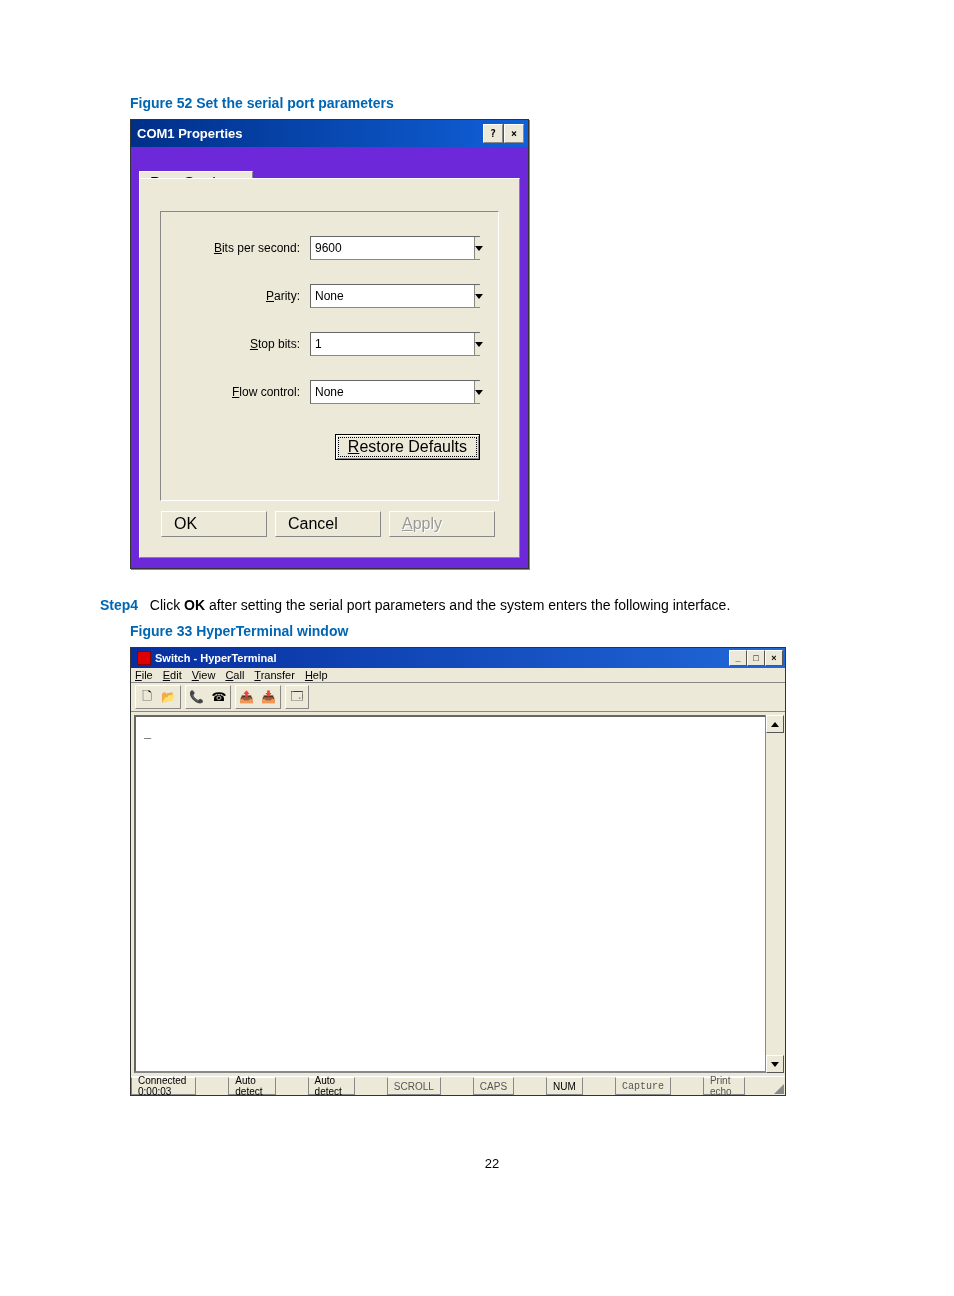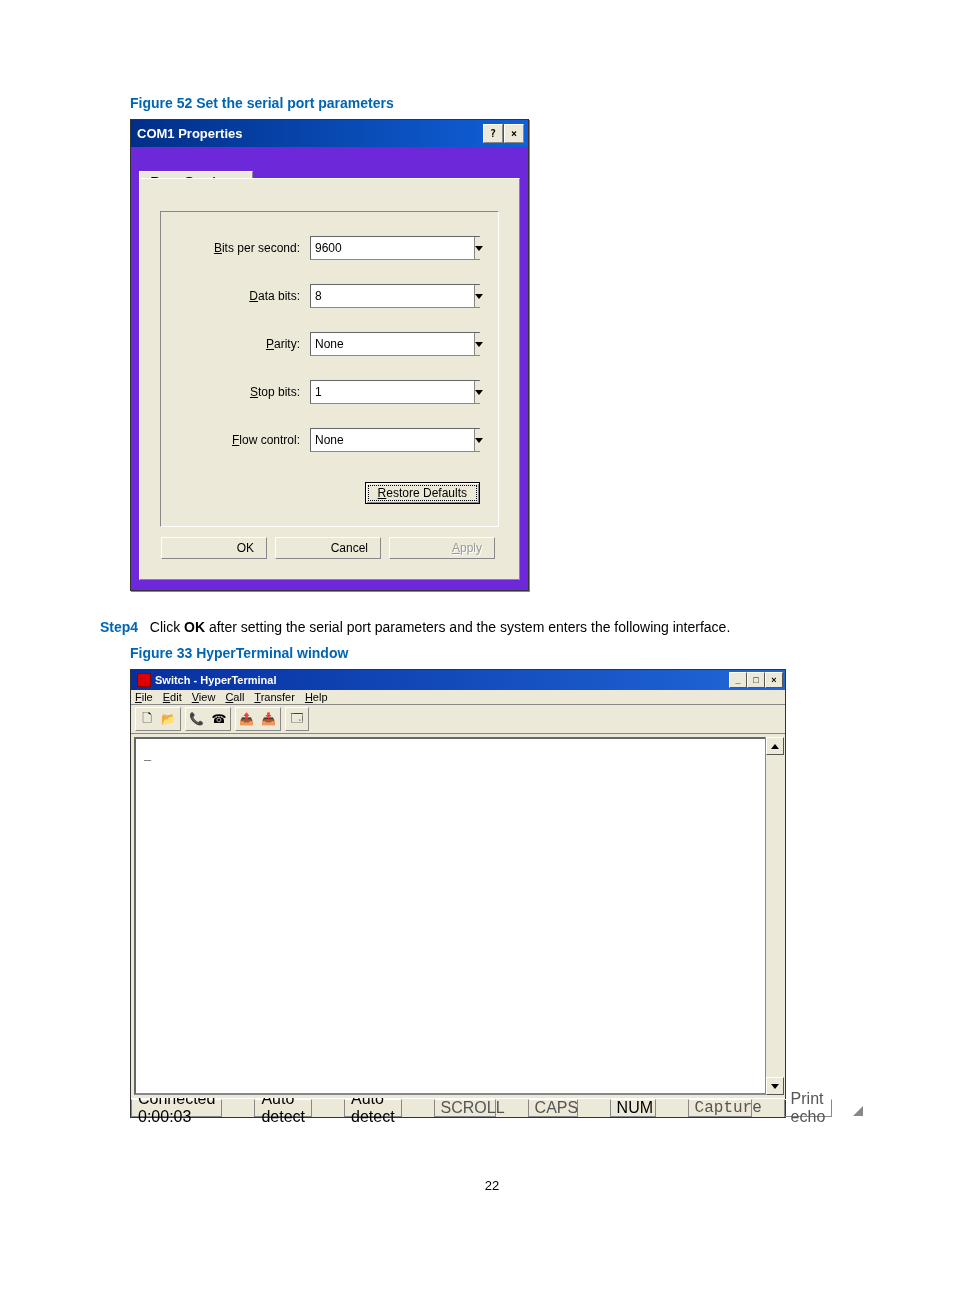--- a/index.html
+++ b/index.html
@@ -80,21 +80,21 @@
     border-left-color: #fff;
     padding: 32px 20px 20px 20px;
     min-height: 300px;
     background: #ece9d8;
     position:relative;
   }
   .inner-group {
     border: 1px solid #888;
     border-top-color:#fff;
     border-left-color:#fff;
-    padding: 24px 18px 22px 18px;
+    padding: 24px 18px 40px 18px;
     position:relative;
   }
   .inner-group::before{
     content:"";
     position:absolute;
     top:-1px;left:-1px;right:-1px;bottom:-1px;
     border:1px solid #fff;
     border-top-color:#888;
     border-left-color:#888;
     pointer-events:none;
@@ -151,22 +151,22 @@
     border-right:4px solid transparent;
     border-top:5px solid #000;
   }
   .btn {
     min-width: 80px;
     padding: 3px 12px;
     background: #ece9d8;
     border: 1px solid #888;
     border-top-color:#fff;
     border-left-color:#fff;
-    font-size: 12px;
-    text-align:right;
+    font-size: 16px;
+    text-align:left;
     display:inline-block;
   }
   .btn-focus {
     outline: 1px dotted #000;
     outline-offset: -4px;
     border:1px solid #000;
     box-shadow: inset 1px 1px 0 #fff, inset -1px -1px 0 #888;
   }
   .btn-disabled {
     color: #999;
@@ -277,21 +277,21 @@
     border:1px solid #fff;
     border-right-color:#555;border-bottom-color:#555;
     display:flex;align-items:center;justify-content:center;
   }
   .ht-scrollbtn.up::after{content:"";width:0;height:0;border-left:4px solid transparent;border-right:4px solid transparent;border-bottom:5px solid #000;}
   .ht-scrollbtn.down::after{content:"";width:0;height:0;border-left:4px solid transparent;border-right:4px solid transparent;border-top:5px solid #000;}
   .ht-statusbar{
     display:flex;
     border-top:1px solid #fff;
     background:#ece9d8;
-    font-size:16px;
+    font-size:10px;
     color:#555;
     gap:32px;
   }
   .ht-status-cell{
     border:1px solid #888;
     border-top-color:#fff;
     padding:1px 6px;
     height:14px;
     display:flex;
     align-items:center;
@@ -334,27 +334,20 @@
         <div class="inner-group">
 
           <div class="form-row">
             <span class="form-label"><u>B</u>its per second:</span>
             <div class="combo">
               <input class="combo-input" value="9600" style="">
               <div class="combo-btn"></div>
             </div>
           </div>
 
-          <div class="form-row">
-            <span class="form-label"><u>D</u>ata bits:</span>
-            <div class="combo">
-              <input class="combo-input" value="8" style="">
-              <div class="combo-btn"></div>
-            </div>
-          </div>
 
           <div class="form-row">
             <span class="form-label"><u>P</u>arity:</span>
             <div class="combo">
               <input class="combo-input" value="None" style="">
               <div class="combo-btn"></div>
             </div>
           </div>
 
           <div class="form-row">

